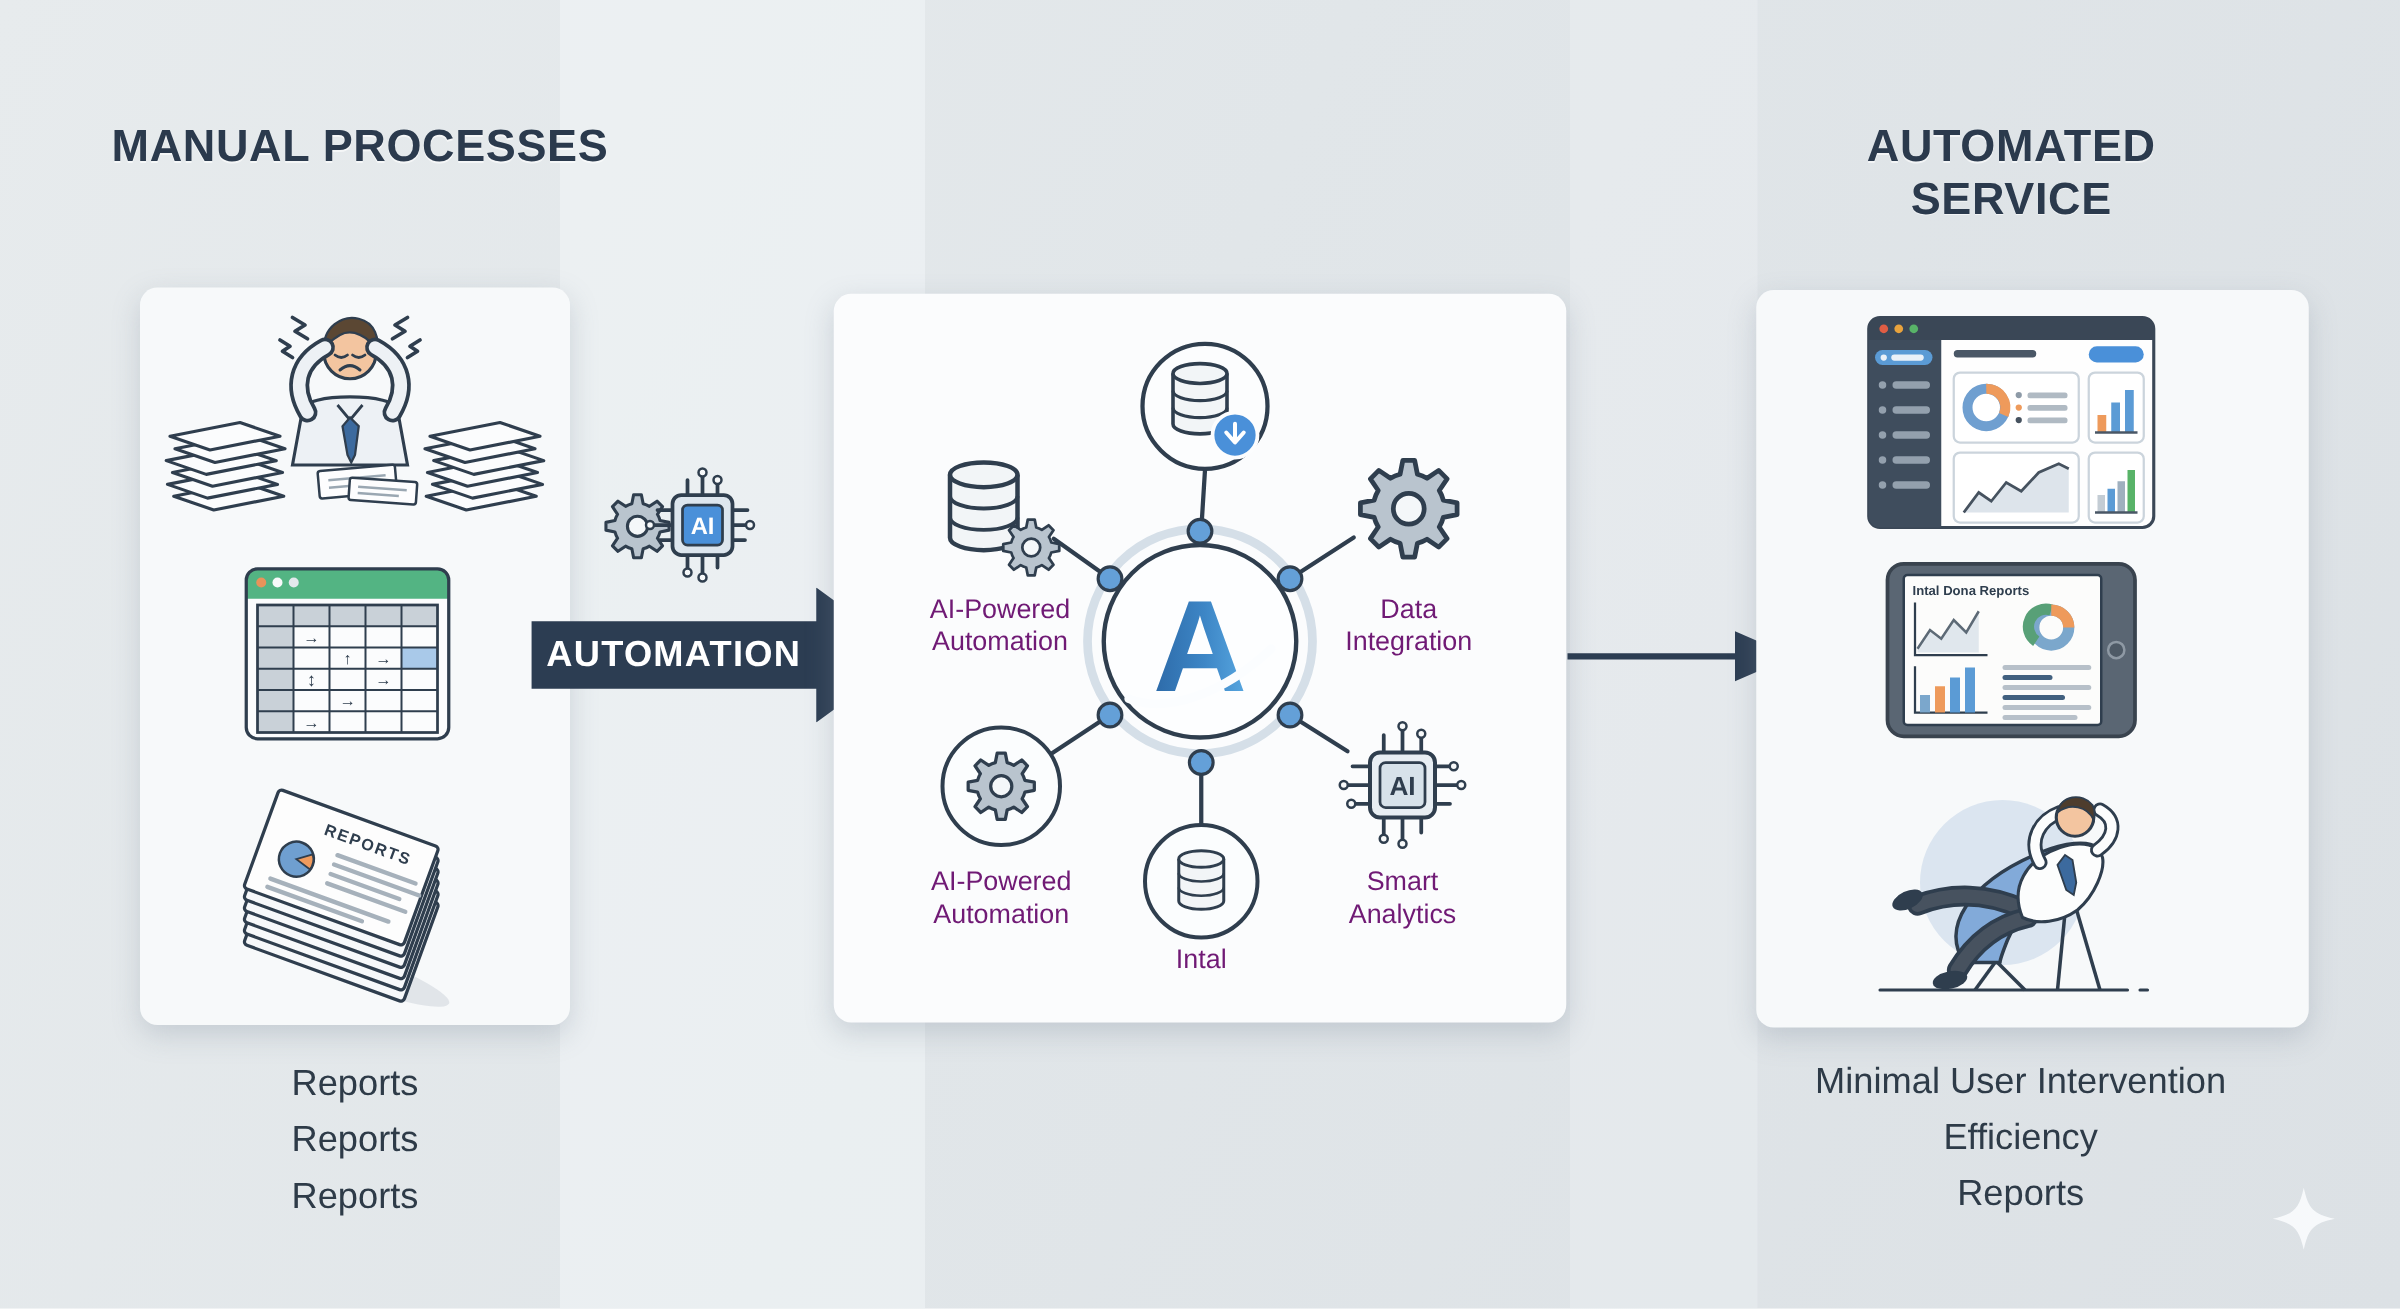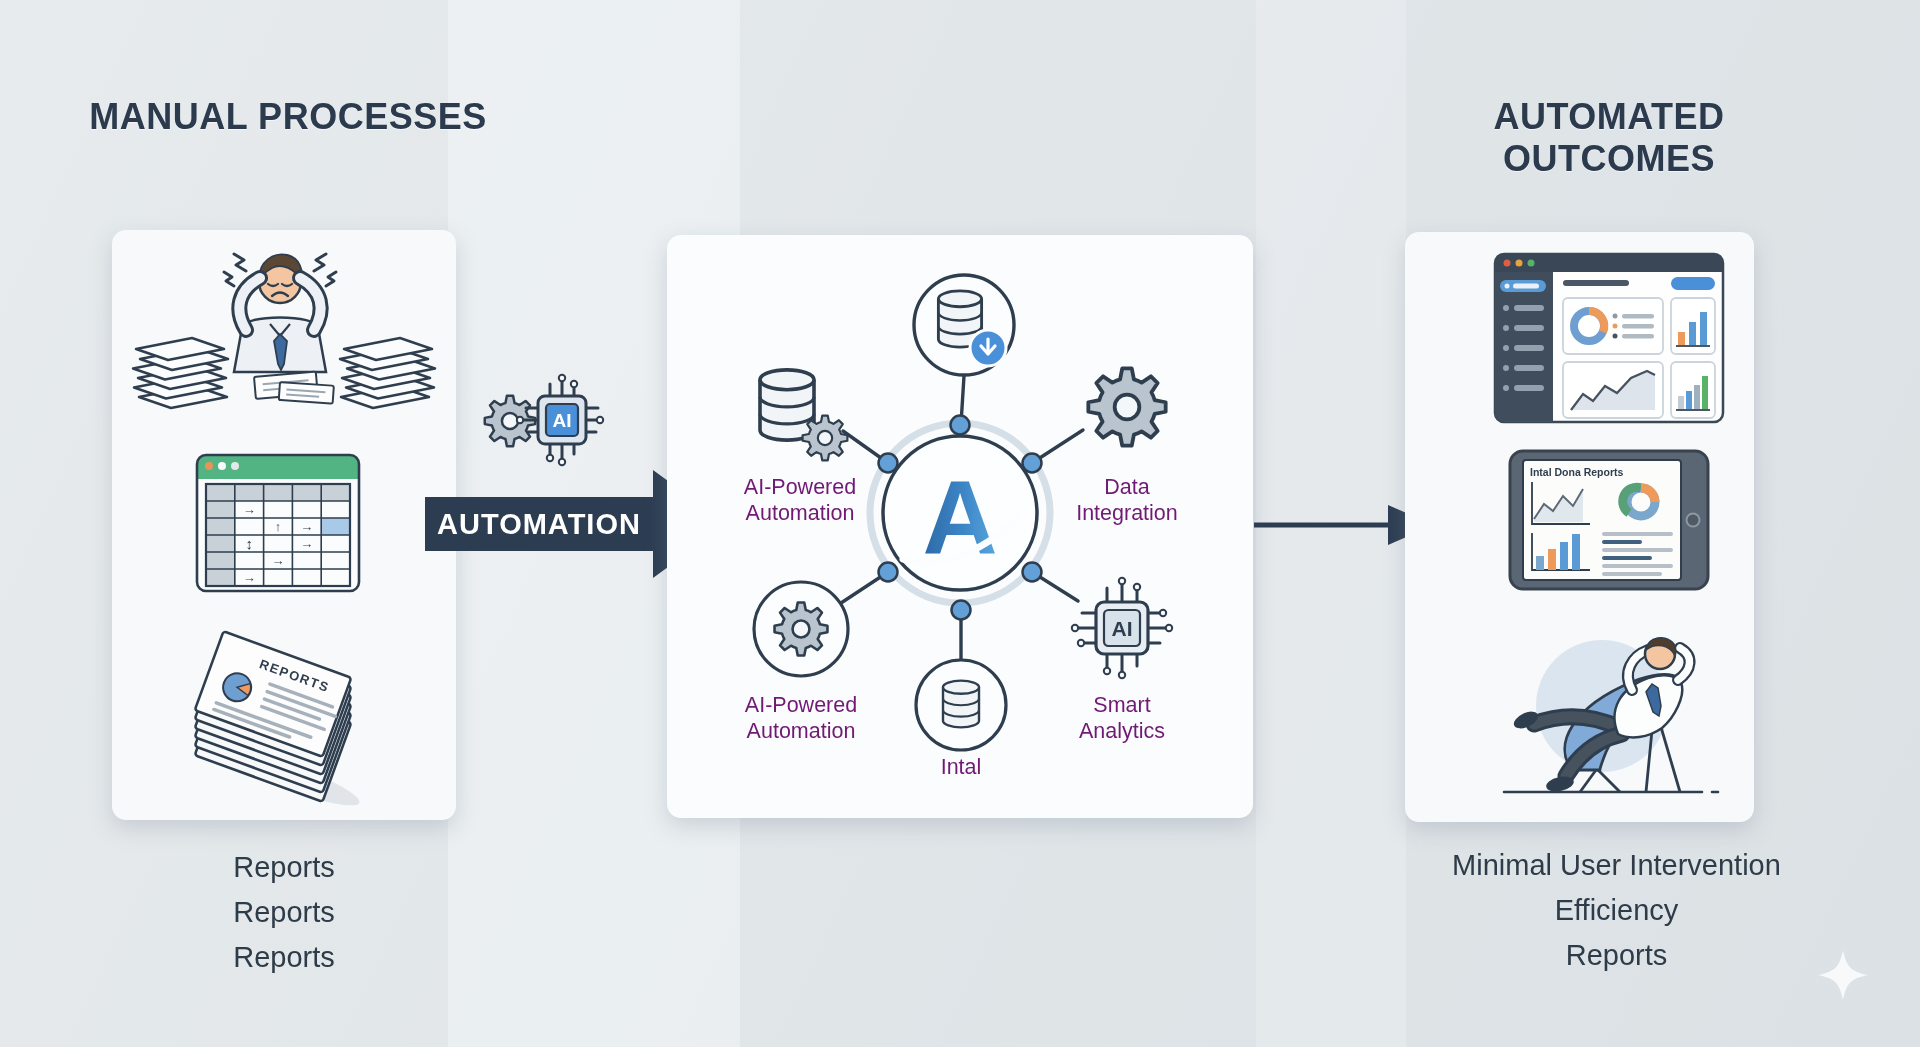--- a/index.html
+++ b/index.html
@@ -44,21 +44,21 @@
         <path d="M-30,10 A30,11 0 0 0 30,10" fill="none" stroke="#2f3e4e" stroke-width="3.5"></path>
       </g>
       <path id="sheet" d="M0,11 L56,0 L88,11 L32,22 Z" fill="#fbfcfd" stroke="#2f3e4e" stroke-width="2.5" stroke-linejoin="round"></path>
     </defs>
   </svg>
 
   <div class="band b1"></div>
   <div class="band b2"></div>
 
   <div class="col-title" style="left:88px;top:96px">MANUAL PROCESSES</div>
-  <div class="col-title" style="left:1409px;top:96px">AUTOMATED OUTCOMES</div>
+  <div class="col-title" style="left:1409px;top:96px">AUTOMATED SERVICE</div>
 
   <div class="card" style="left:112px;top:230px;width:344px;height:590px">
 
     <svg class="abs" style="left:18px;top:16px" width="310" height="185" viewBox="0 0 310 185">
       <g transform="translate(6,92)">
         <use href="#sheet" transform="translate(3,48)"></use>
           <use href="#sheet" transform="translate(-2,38.5)"></use>
         <use href="#sheet" transform="translate(2,29)"></use>
           <use href="#sheet" transform="translate(-3,19.5)"></use>
         <use href="#sheet" transform="translate(4,10)"></use>
@@ -298,21 +298,21 @@
     <div class="node-label" style="left:59px;top:458px;width:150px">AI-Powered Automation</div>
     <div class="node-label" style="left:395px;top:458px;width:120px">Smart Analytics</div>
     <div class="node-label" style="left:234px;top:520px;width:120px">Intal</div>
   </div>
 
   <svg class="abs" style="left:1248px;top:495px" width="190" height="60" viewBox="0 0 190 60">
     <line x1="6" y1="30" x2="140" y2="30" stroke="#2c3d52" stroke-width="5"></line>
     <polygon points="140,10 186,30 140,50" fill="#2c3d52"></polygon>
   </svg>
 
-  <div class="card" style="left:1405px;top:232px;width:349px;height:590px">
+  <div class="card" style="left:1405px;top:232px;width:442px;height:590px">
 
     <svg class="abs" style="left:88px;top:20px" width="232" height="172" viewBox="0 0 232 172">
       <rect x="2" y="2" width="228" height="168" rx="9" fill="#fefefe" stroke="#3a4756" stroke-width="2.5"></rect>
       <path d="M2,11 a9,9 0 0 1 9,-9 h210 a9,9 0 0 1 9,9 v9 h-228 z" fill="#3a4756"></path>
       <circle cx="14" cy="11" r="3.5" fill="#e05d44"></circle>
         <circle cx="26" cy="11" r="3.5" fill="#e8a33d"></circle>
         <circle cx="38" cy="11" r="3.5" fill="#58b368"></circle>
       <path d="M2,20 h58 v150 h-49 a9,9 0 0 1 -9,-9 z" fill="#3f4d5d"></path>
       <rect x="7" y="28" width="46" height="12" rx="6" fill="#5b9bd5"></rect>
       <circle cx="14" cy="34" r="2.5" fill="#eaf1f8"></circle>

